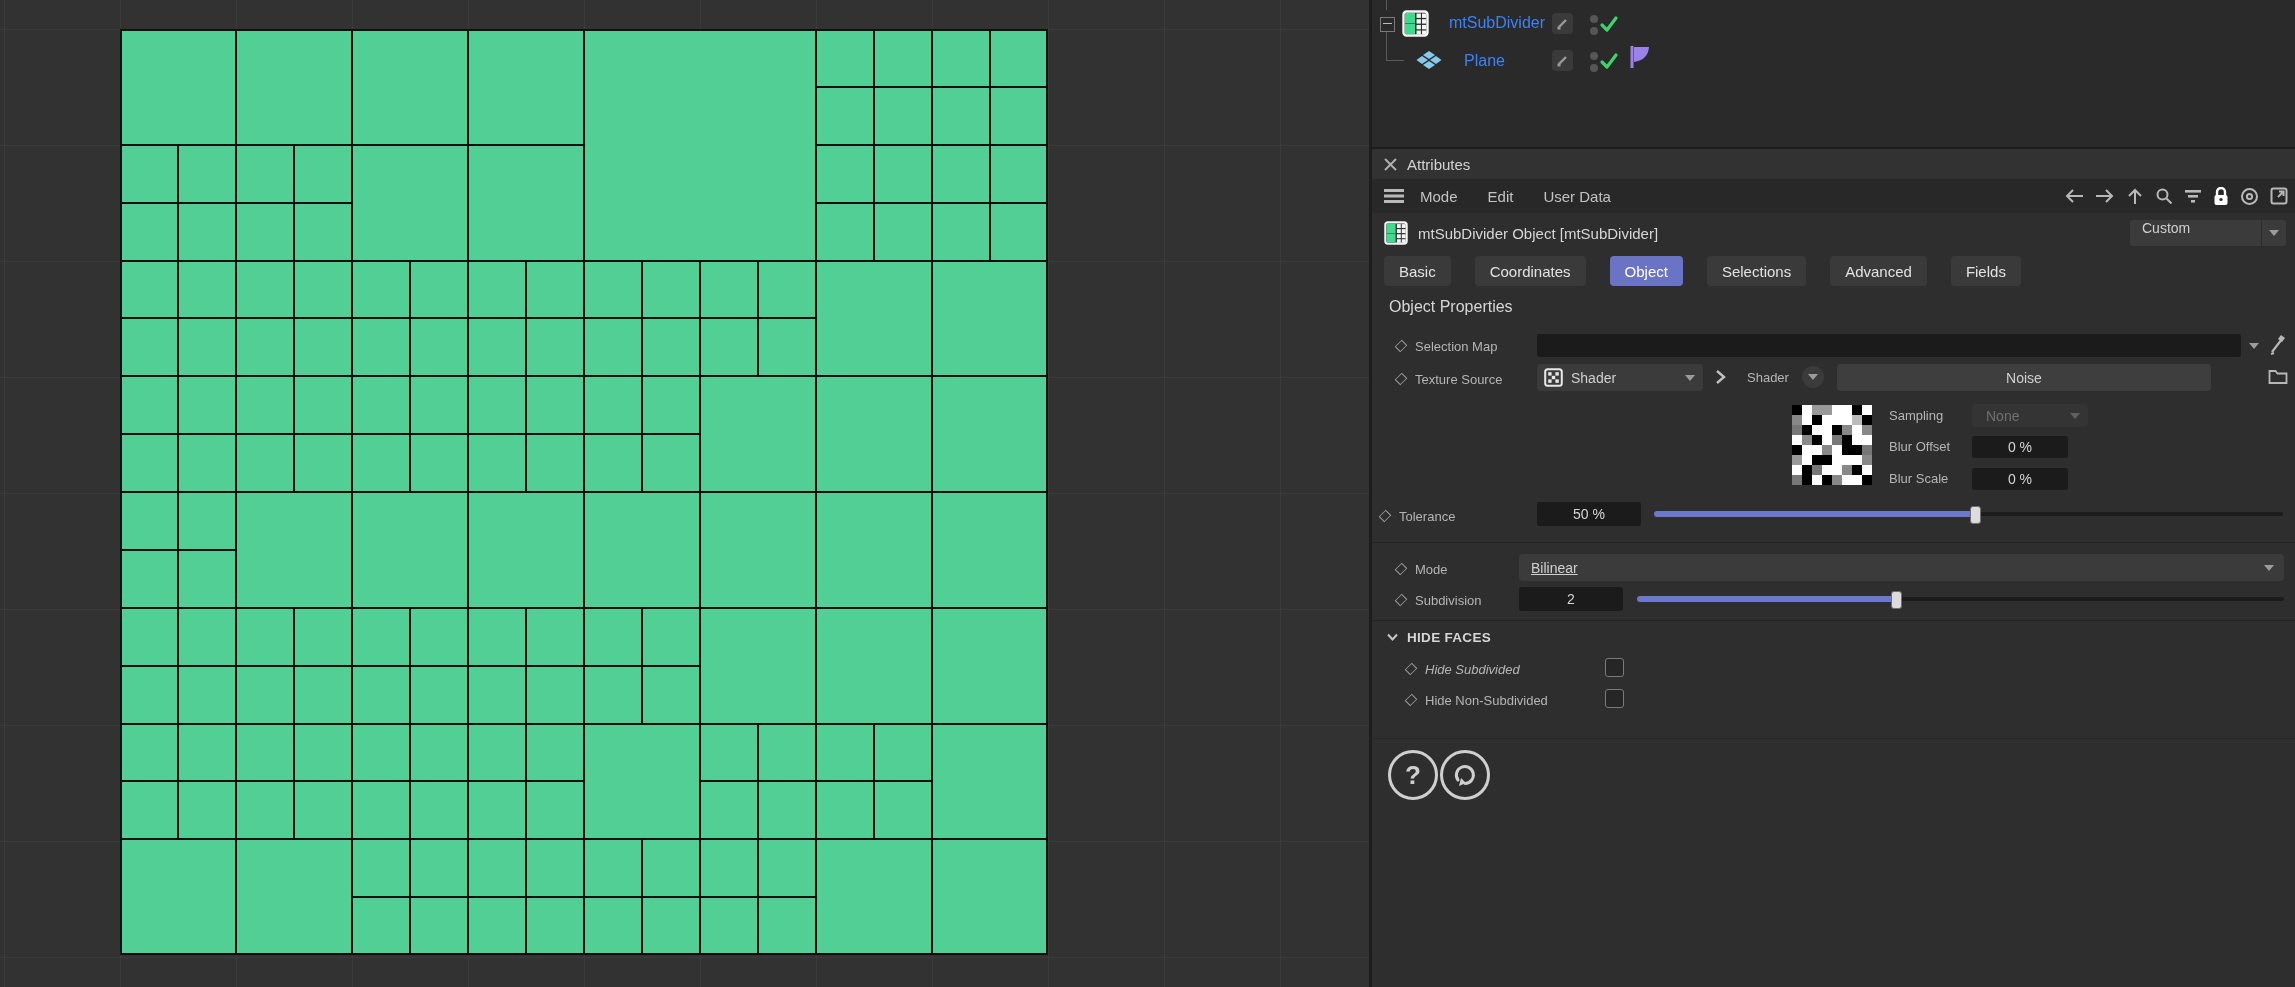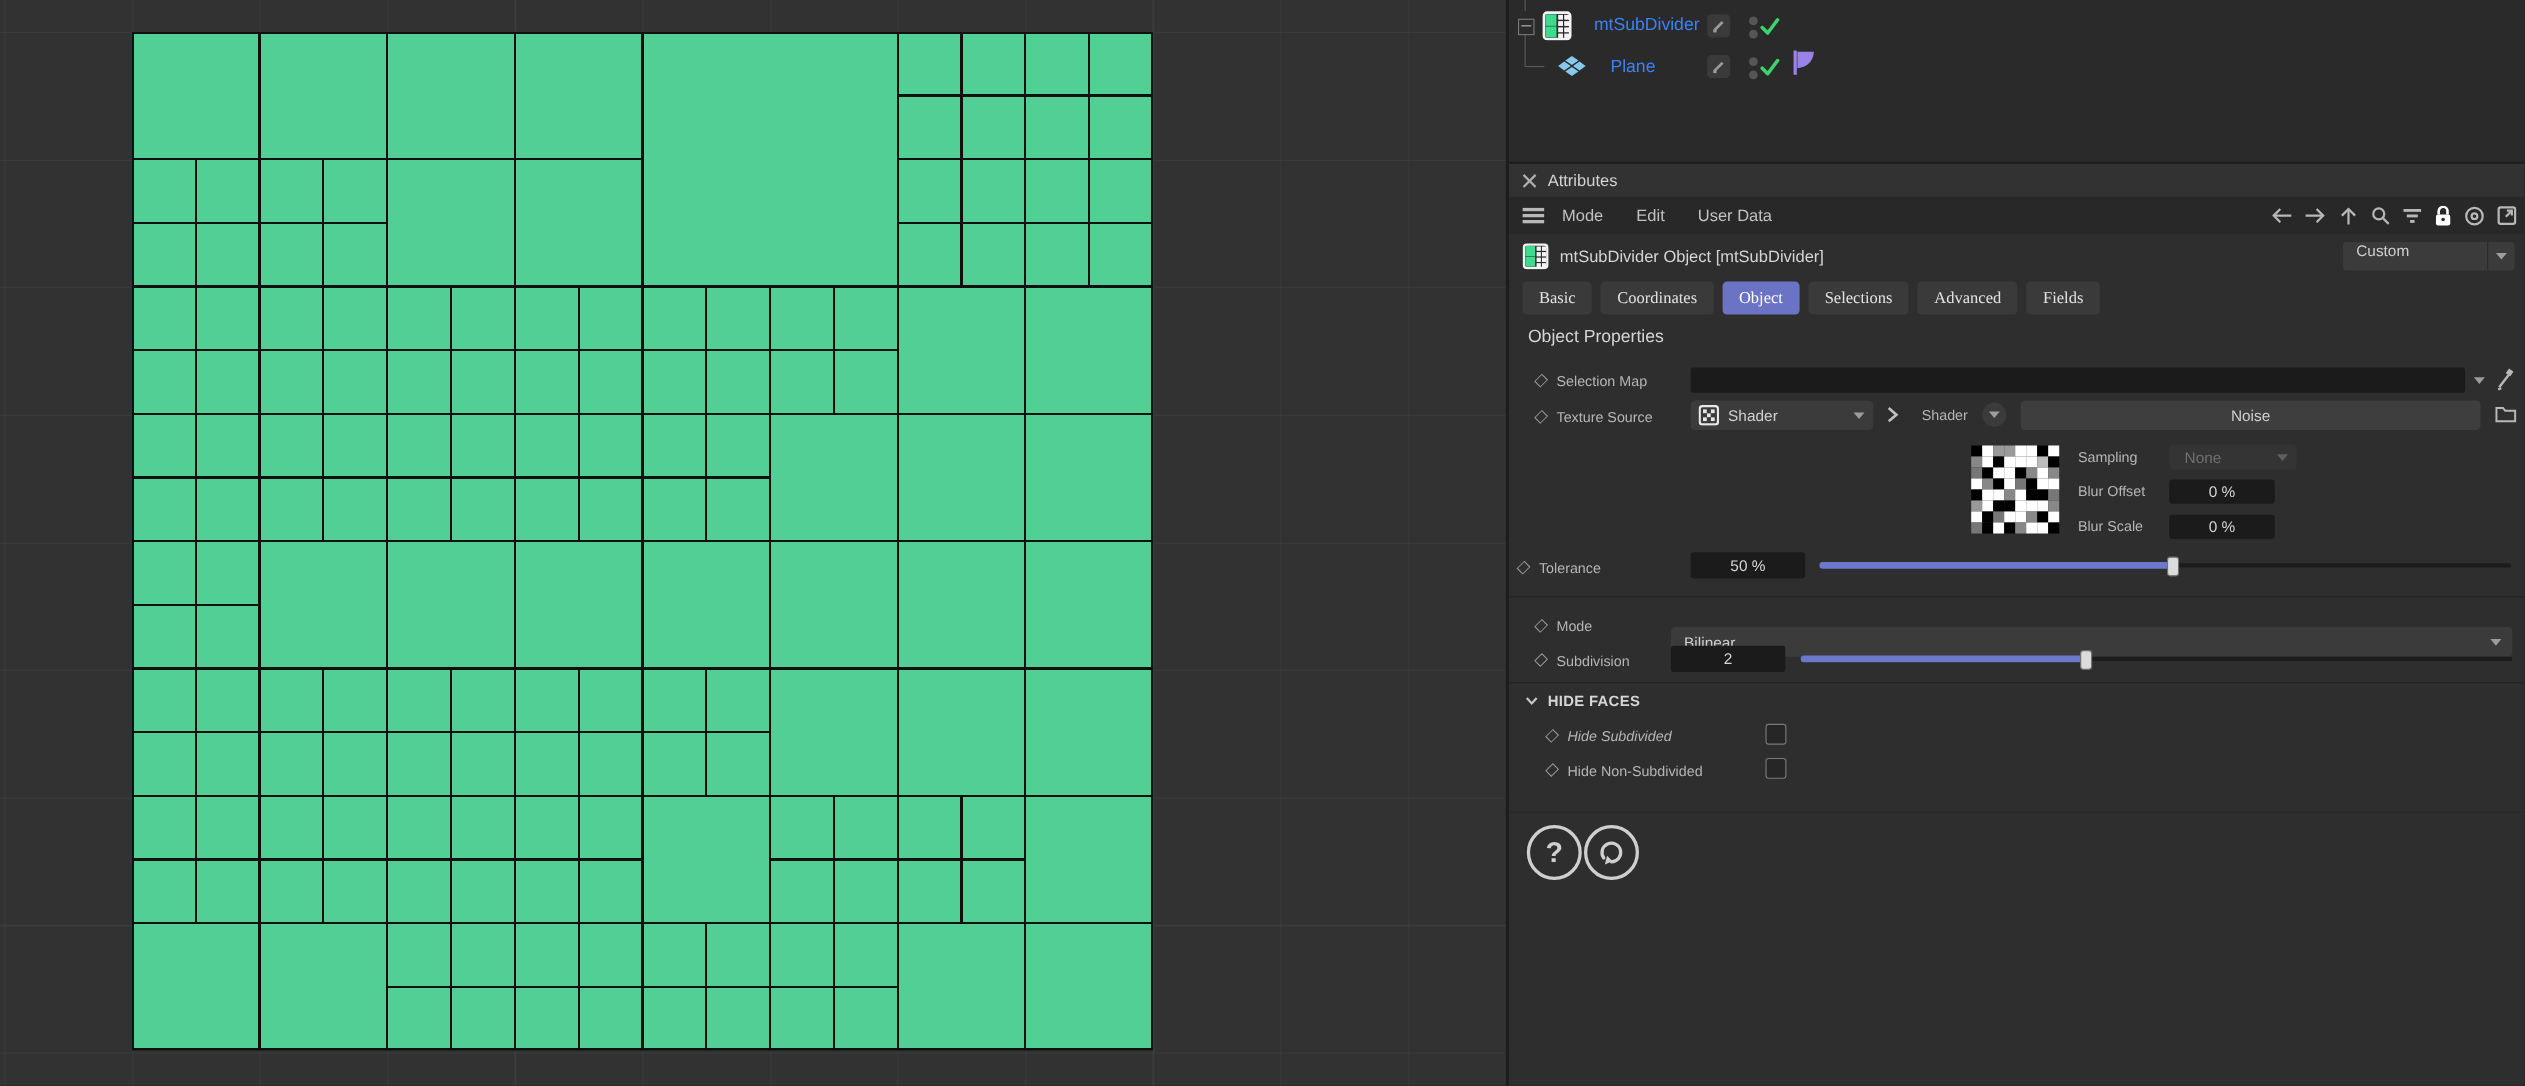--- a/index.html
+++ b/index.html
@@ -34,21 +34,21 @@
   .attr-title{position:absolute;left:0;top:149px;width:926px;height:30px;background:#323232;display:flex;align-items:center;}
   .attr-title .ttl{font-size:15px;color:#d2d2d2;margin-left:10px;}
   .menubar{position:absolute;left:0;top:179px;width:926px;height:34px;background:#282828;display:flex;align-items:center;}
   .menu-item{font-size:15px;color:#c2c2c2;margin-right:30px;cursor:default;}
   .menubar-icons{position:absolute;right:10px;top:0;height:34px;display:flex;align-items:center;gap:11px;}
   .objheader{position:absolute;left:0;top:213px;width:926px;height:40px;background:#2e2e2e;display:flex;align-items:center;}
   .objheader .htitle{font-size:15px;color:#d6d6d6;margin-left:10px;}
   .preset{position:absolute;right:12px;top:7px;width:156px;height:26px;background:#3b3b3b;border-radius:3px;display:flex;}
   .preset .ptext{font-size:14px;color:#cfcfcf;margin-left:12px;flex:1;}
   .preset .parrow{width:24px;height:100%;border-left:1px solid #2c2c2c;display:flex;align-items:center;justify-content:center;}
-  .tabsrow{position:absolute;left:12px;top:256px;display:flex;gap:8px;font-family:Liberation Serif, serif;}
+  .tabsrow{position:absolute;left:12px;top:256px;display:flex;gap:24px;}
   .tab{height:30px;padding:0 15px;background:#3a3a3a;border-radius:4px;display:flex;align-items:center;font-size:15px;color:#e2e2e2;}
   .tab.active{background:#6a73c4;color:#ffffff;}
 
   
   .content{position:absolute;left:0;top:290px;width:926px;bottom:0;background:#2e2e2e;}
   .secthead{position:absolute;left:17px;font-size:16px;color:#d6d6d6;}
   .arow{position:absolute;display:flex;align-items:center;}
   .diamond{width:8px;height:8px;border:1px solid #9a9a9a;transform:rotate(45deg) scale(0.78,1);flex:none;}
   .alabel{font-size:13px;color:#b5b5b5;margin-left:9px;white-space:nowrap;}
   .field{background:#1b1b1b;border-radius:3px;color:#d6d6d6;font-size:14px;display:flex;align-items:center;justify-content:center;}
@@ -468,21 +468,21 @@
       </div>
       <span style="position:absolute;left:341px;top:78px;">
         <svg class="ic" width="14" height="18" viewBox="0 0 14 18">
             <polyline points="4,3 11,9 4,15" fill="none" stroke="#c0c0c0" stroke-width="2.4"></polyline>
           </svg>
       </span>
       <span class="alabel" style="position:absolute;left:366px;top:80px;">Shader</span>
       <span style="position:absolute;left:430px;top:76px;width:22px;height:22px;background:#3b3b3b;border-radius:50%;display:flex;align-items:center;justify-content:center;">
         <span class="tri-down"></span>
       </span>
-      <div class="btn" style="position:absolute;left:465px;top:74px;width:418px;height:27px;background:#3e3e3e;justify-content:center;">
+      <div class="btn" style="position:absolute;left:465px;top:74px;width:374px;height:27px;background:#3e3e3e;justify-content:center;">
         <span>Noise</span>
       </div>
       <span style="position:absolute;left:896px;top:77px;">
         <svg class="ic" width="20" height="18" viewBox="0 0 20 18">
             <path d="M1.5 4 h6 l2 2.5 h9 v9.5 h-17 Z" fill="none" stroke="#b8b8b8" stroke-width="1.8"></path>
           </svg>
       </span>
 
       <div class="noise-thumb" style="left:420px;top:115px;" id="noise-thumb">
           <div style="background: rgb(0, 0, 0);"></div>
@@ -576,21 +576,21 @@
         <div class="fill" style="width: 51%;"></div>
         <div class="knob" style="left: calc(51% - 5px);"></div>
       </div>
 
       <div class="divline" style="top:252px;"></div>
 
       <div class="arow" style="left:24px;top:266px;height:26px;">
         <span class="diamond"></span>
         <span class="alabel">Mode</span>
       </div>
-      <div class="btn" style="position:absolute;left:147px;top:280px;width:765px;height:27px;">
+      <div class="btn" style="position:absolute;left:147px;top:264px;width:765px;height:27px;text-decoration:underline;">
         <span style="margin-left:12px;flex:1;">Bilinear</span>
         <span class="tri-down" style="margin-right:10px;"></span>
       </div>
 
       <div class="arow" style="left:24px;top:298px;height:24px;">
         <span class="diamond"></span>
         <span class="alabel">Subdivision</span>
       </div>
       <div class="field" style="position:absolute;left:147px;top:297px;width:104px;height:24px;">
         <span>2</span>

